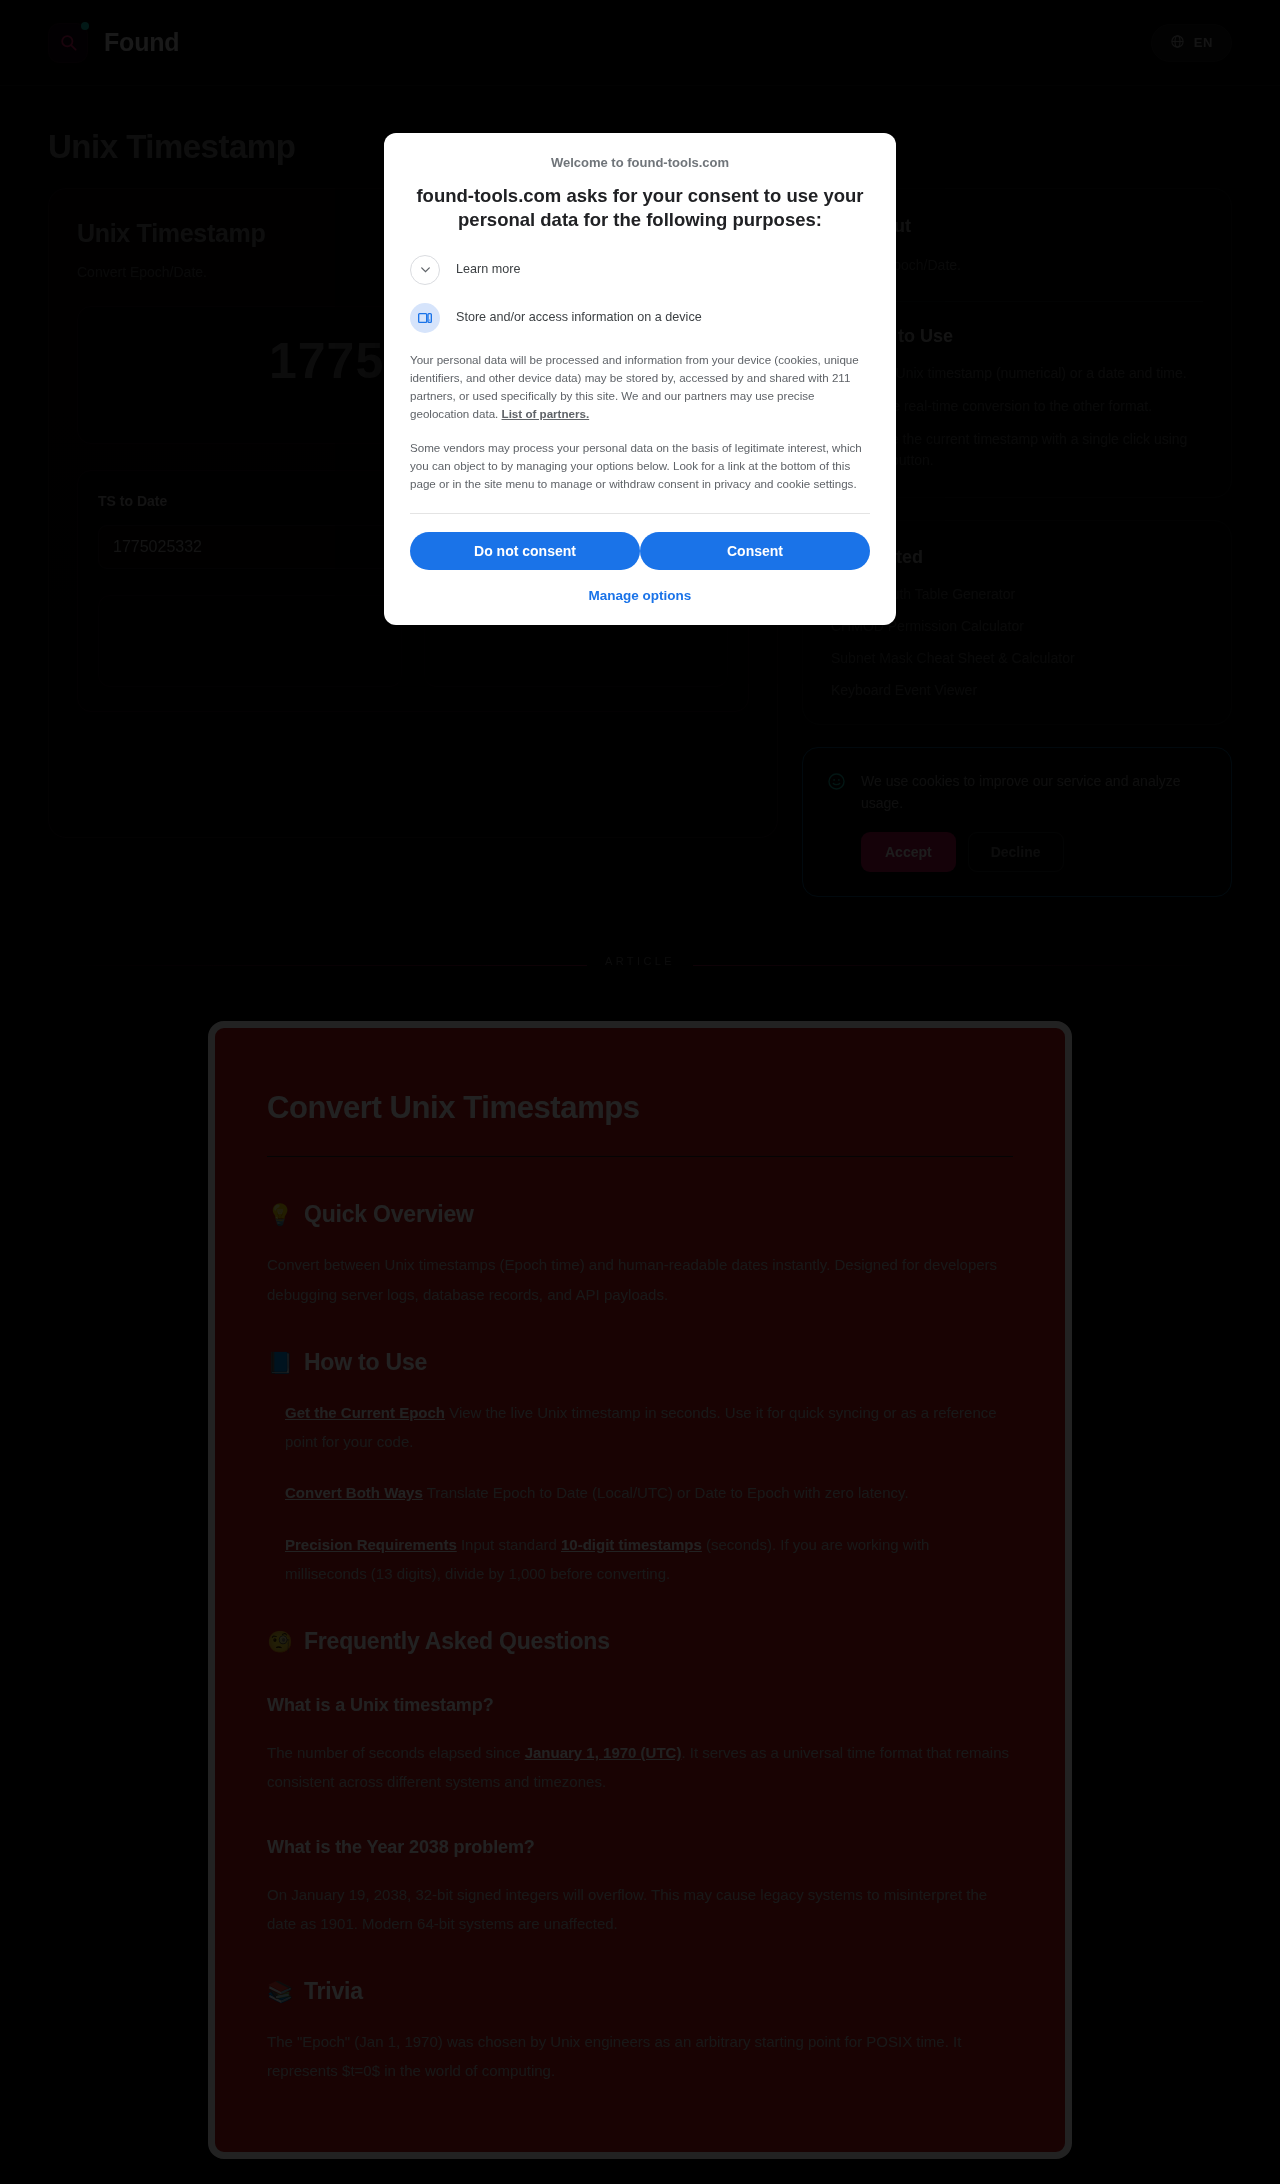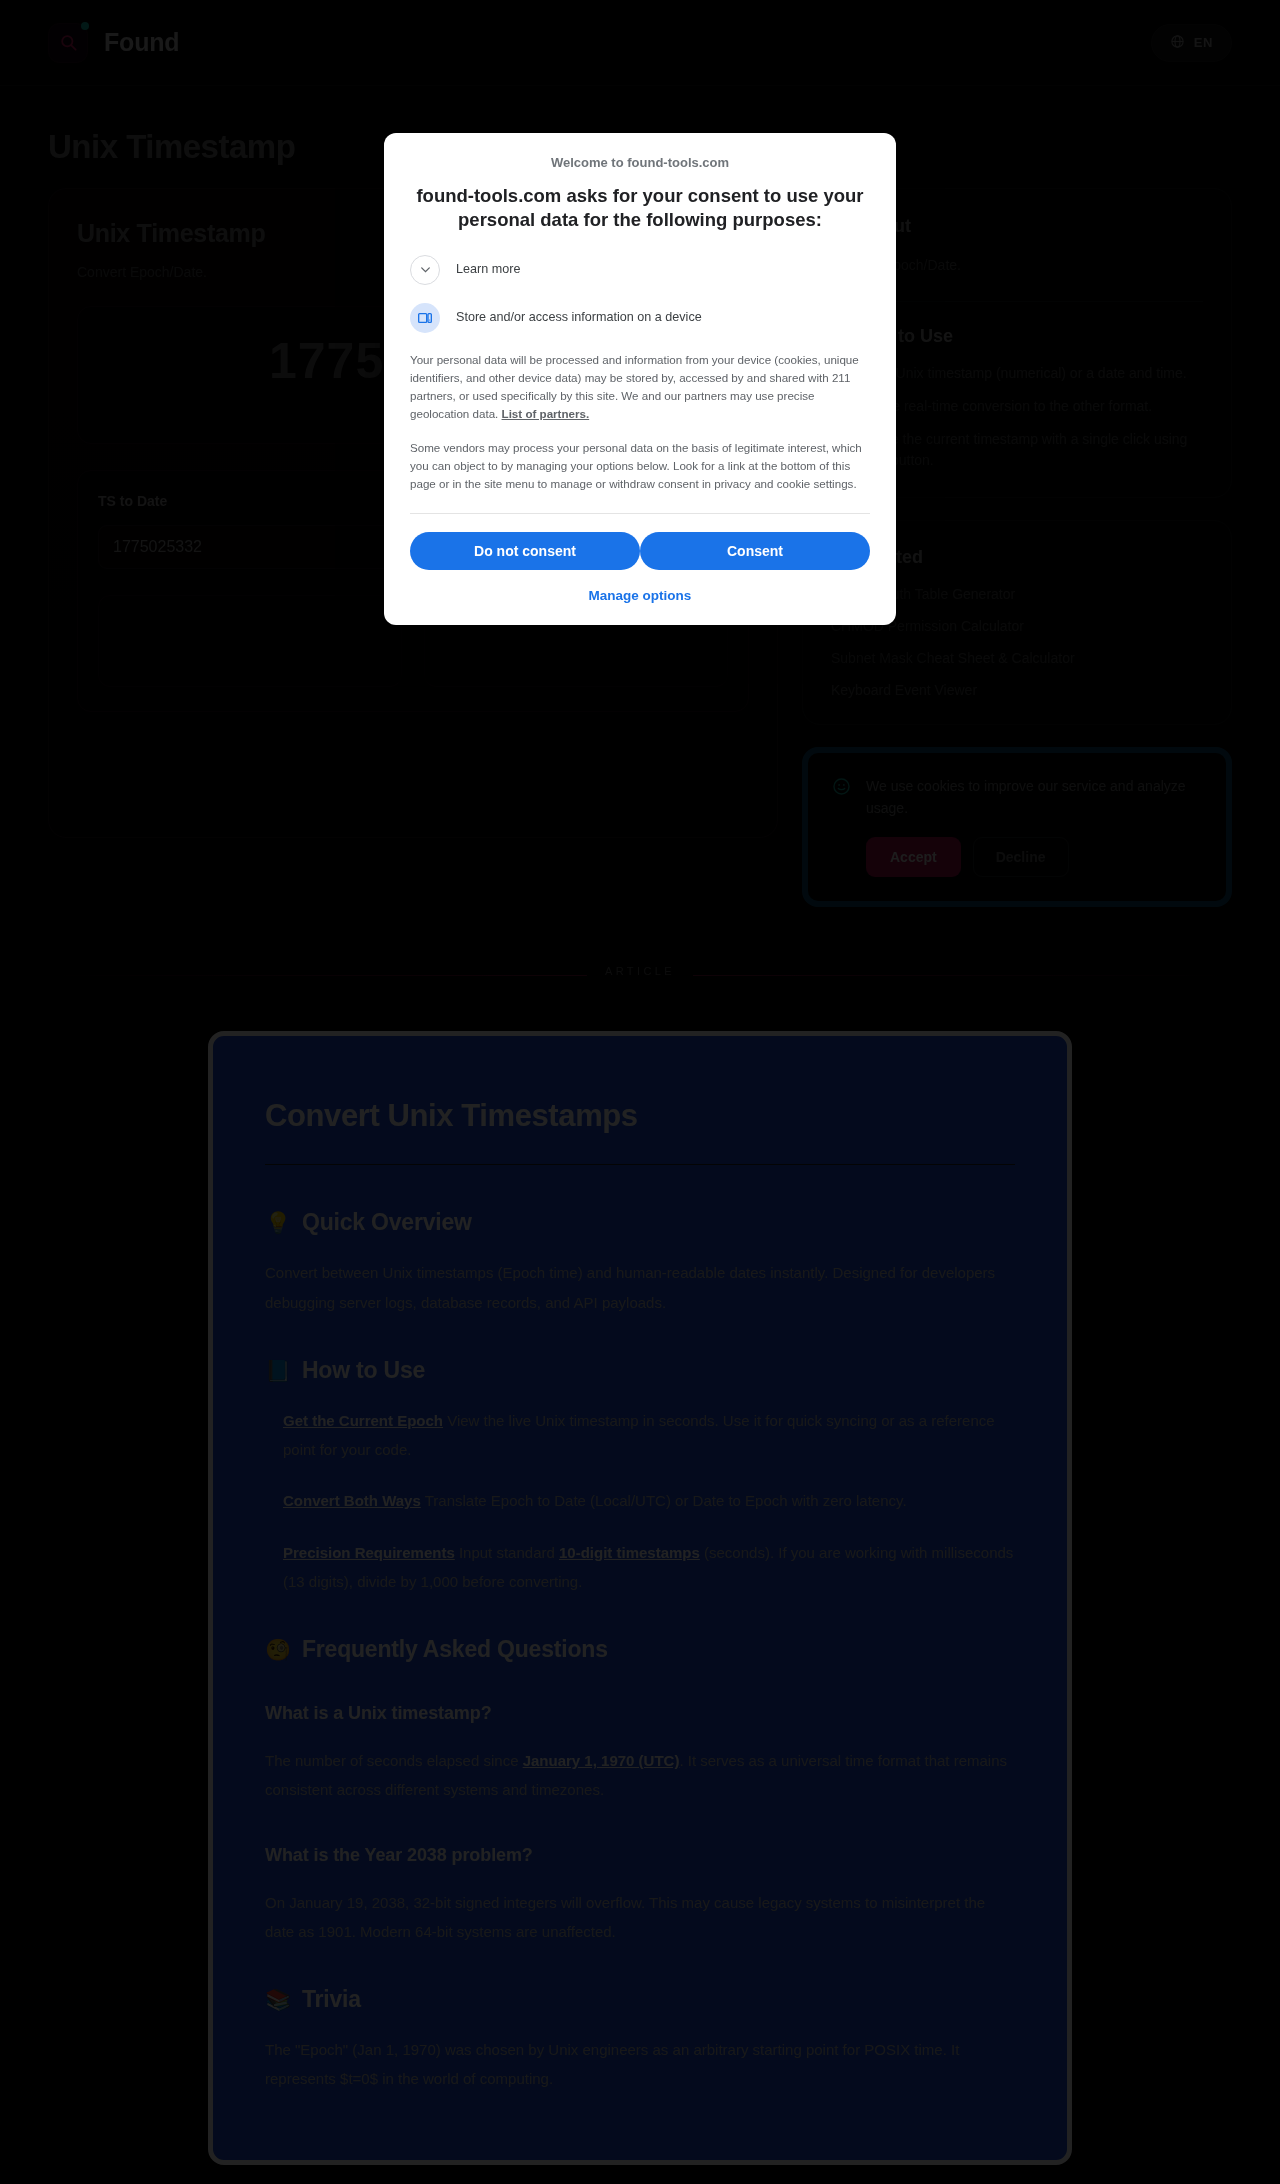--- a/index.html
+++ b/index.html
@@ -185,21 +185,21 @@
   .howto-list li { list-style: none; font-size: 14px; color: #4a4a4a; line-height: 1.5; }
   .rel-list { margin-top: 18px; display: flex; flex-direction: column; gap: 16px; }
   .rel-list a { font-size: 14px; color: #474747; text-decoration: none; display: block; }
   .icon-info { color: #0f6c7a; }
   .icon-blue-sq { width: 13px; height: 15px; background: #2f7fd1; border-radius: 2px; display:inline-block; }
 
   .cookie-bar {
     margin-top: 22px;
     border-radius: 16px;
     background: #050808;
-    border: 6px solid #0c4a6e;
+    border: 1px solid #0c4a6e;
     padding: 22px 24px 24px 24px;
     display: flex;
     gap: 14px;
   }
   .cookie-text { font-size: 14px; color: #6d6d6d; line-height: 1.6; }
   .cookie-btns { margin-top: 18px; display: flex; gap: 12px; }
   .btn-accept {
     height: 40px; padding: 0 24px; border-radius: 9px;
     background: #9d0f47; color: #d6d6d6; font-size: 14px; font-weight: 700;
     display:flex; align-items:center; border: none;
@@ -222,22 +222,22 @@
   }
   .article-divider .chip {
     position: absolute; left: 50%; top: 0; transform: translateX(-50%);
     background: #050505; padding: 0 18px;
     font-size: 11px; letter-spacing: 3.4px; color: #5b5b5b; font-weight: 500;
   }
 
   .article {
     margin: 46px auto 0 auto;
     width: 864px;
-    background: #1d4ed8;
-    border: 5px solid #ffffff;
+    background: #b91c1c;
+    border: 7px solid #ffffff;
     border-radius: 16px;
     padding: 62px 52px 66px 52px;
   }
   .article h1 {
     font-size: 31px;
     font-weight: 700;
     color: #ffffff;
     letter-spacing: -0.4px;
   }
   .article .rule { height: 1px; background: #232323; margin: 30px 0 44px 0; }

